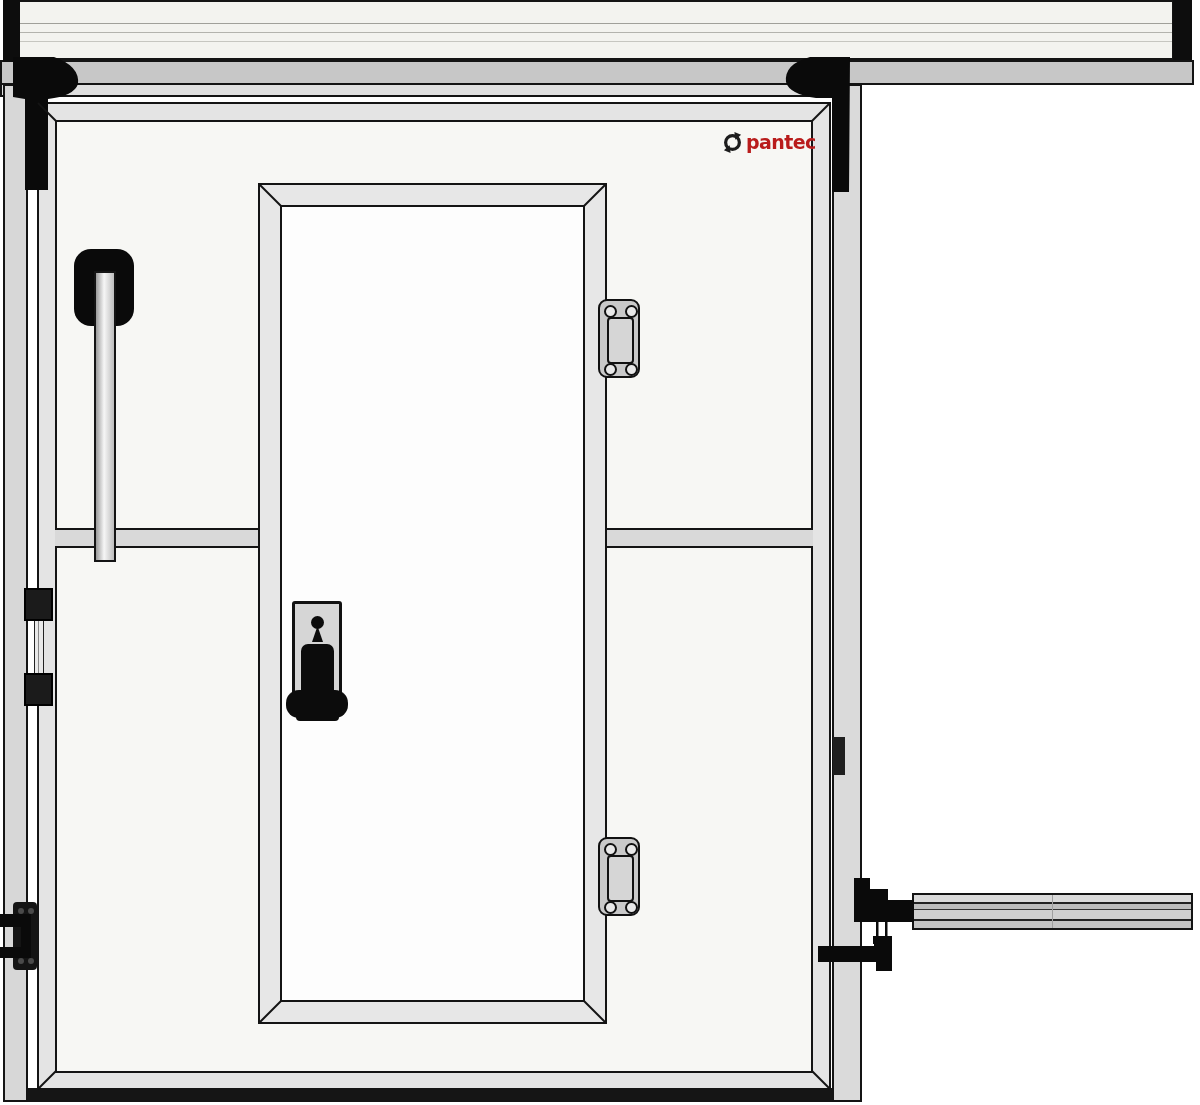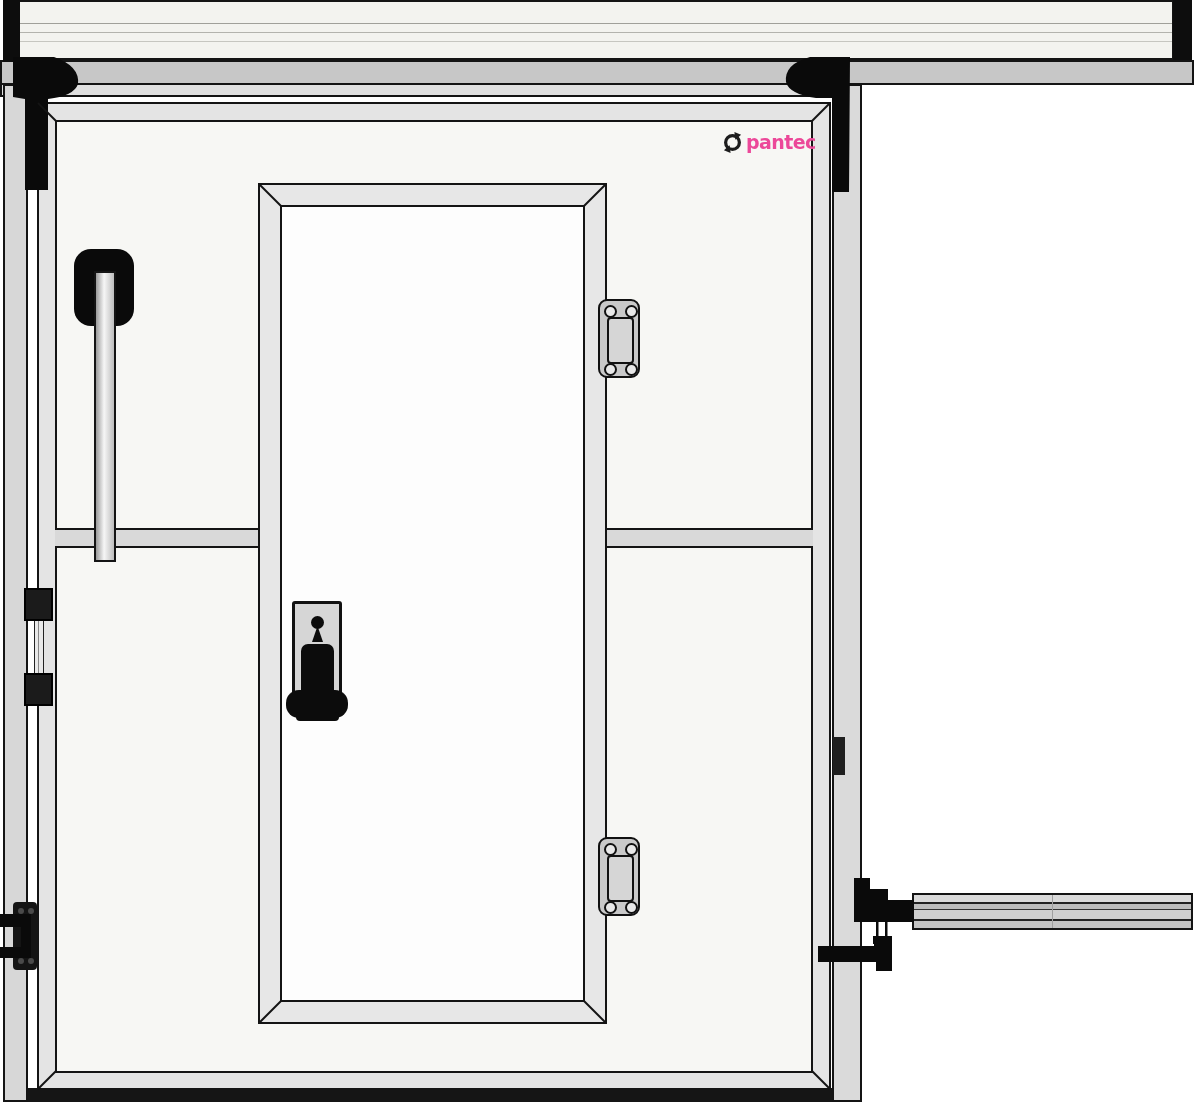--- a/index.html
+++ b/index.html
@@ -64,21 +64,21 @@
 
   
   .hbar{left:912px;top:893px;width:281px;height:37px;background:#cfcfcf;border:2px solid #141414;z-index:3;}
   .hbar-band-top{position:absolute;left:0;top:0;width:100%;height:7px;background:#dadada;border-bottom:2px solid #222;}
   .hbar-band-mid{position:absolute;left:0;top:9px;width:100%;height:5px;background:#bdbdbd;border-bottom:1px solid #333;}
   .hbar-band-bot{position:absolute;left:0;bottom:0;width:100%;height:7px;background:#c3c3c3;border-top:2px solid #222;}
   .hbar-joint{position:absolute;left:138px;top:0;width:1px;height:100%;background:#9f9f9f;}
 
   
   .logo{left:722px;top:130px;height:24px;display:flex;align-items:center;gap:3px;z-index:8;}
-  .logo-text{font-size:19px;font-weight:800;letter-spacing:-0.6px;color:#ec4899;line-height:1;}
+  .logo-text{font-size:19px;font-weight:800;letter-spacing:-0.6px;color:#b91c1c;line-height:1;}
 
   
   .overlay{left:0;top:0;width:1200px;height:1105px;z-index:9;pointer-events:none;}
 </style>
 </head>
 <body>
 
 <div class="stage">
 
   <div class="abs rail-beam">

